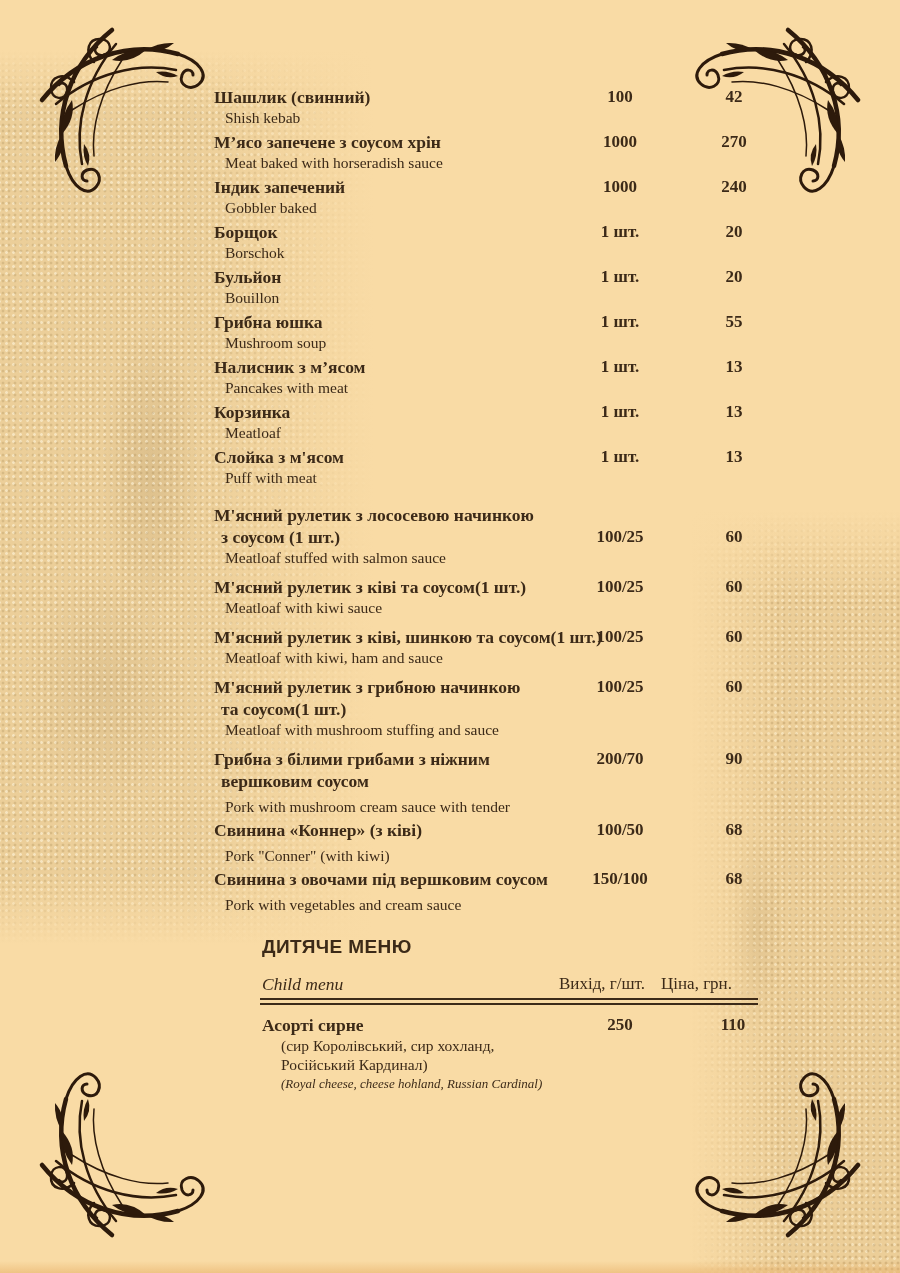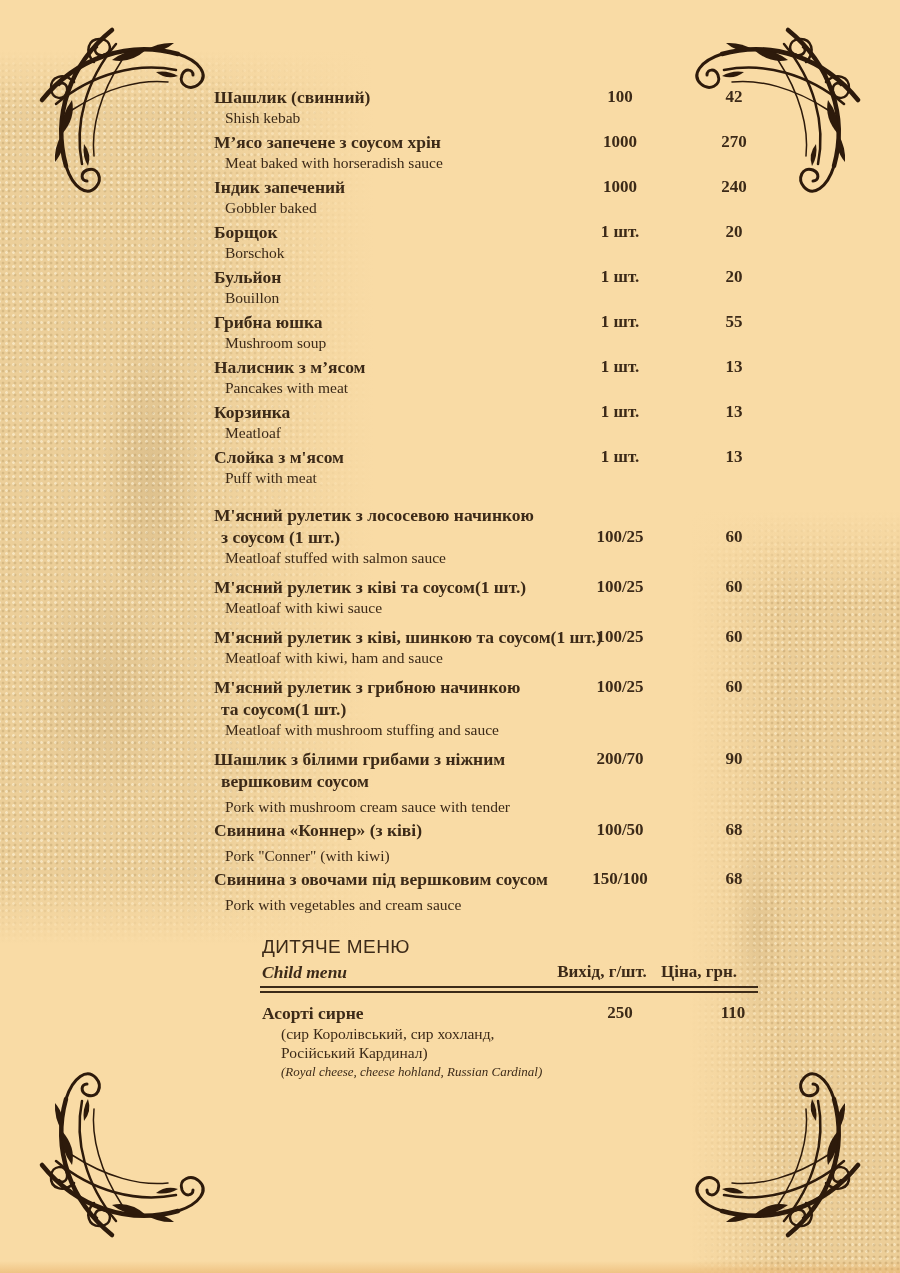--- a/index.html
+++ b/index.html
@@ -66,22 +66,22 @@
   .portion{position:absolute;left:351px;top:0;width:110px;text-align:center;font-size:17px;padding-left:0;}
   .price{position:absolute;left:475px;top:0;width:90px;text-align:center;font-size:17px;padding-left:0;}
   .en{font-size:15.5px;line-height:20px;padding-left:11px;font-weight:normal;}
   .group1 .item{margin-bottom:3px;}
   .group2{margin-top:16px;}
   .group2 .item{margin-bottom:8px;}
   .group3 .item{margin-bottom:2px;}
   .group3 .en{margin-top:5px;}
   
   #child{margin-left:48px;margin-top:20px;width:512px;}
-  #child-title{font-family:"Liberation Sans",sans-serif;font-weight:normal;font-size:19px;line-height:24px;letter-spacing:.4px;}
-  .child-head{position:relative;font-weight:bold;font-size:17px;line-height:22px;margin-top:2px;}
+  #child-title{font-family:"Liberation Sans",sans-serif;font-weight:bold;font-size:19px;line-height:24px;letter-spacing:.4px;}
+  .child-head{position:relative;font-weight:normal;font-size:17px;line-height:22px;margin-top:14px;}
   .subtitle{font-style:italic;font-size:17.5px;}
   .col-portion{position:absolute;left:275px;top:0;width:130px;text-align:center;}
   .col-price{position:absolute;left:399px;top:0;width:110px;text-align:left;}
   .rule{margin-left:-2px;width:498px;height:3px;border-top:2px solid var(--ink);border-bottom:2px solid var(--ink);margin-top:2px;}
   #child-items{margin-top:9px;}
   #child-items .portion{left:303px;width:110px;}
   #child-items .price{left:426px;width:90px;}
   #child-items .en{padding-left:10px;margin-top:2px;}
   .desc{font-size:15.5px;line-height:19px;padding-left:19px;font-weight:normal;}
   .desc-en{font-size:13px;line-height:19px;padding-left:19px;font-style:italic;font-weight:normal;}
@@ -184,21 +184,21 @@
           <div class="en">Meatloaf with kiwi, ham and sauce</div>
         </div>
         <div class="item">
           <div class="line"><span class="nm">М'ясний рулетик з грибною начинкою</span><span class="portion">100/25</span><span class="price">60</span></div>
           <div class="line cont"><span class="nm">та соусом(1 шт.)</span></div>
           <div class="en">Meatloaf with mushroom stuffing and sauce</div>
         </div>
       </div>
       <div class="group group3">
         <div class="item">
-          <div class="line"><span class="nm">Шашлик з білими грибами з ніжним</span><span class="portion">200/70</span><span class="price">90</span></div>
+          <div class="line"><span class="nm">Грибна з білими грибами з ніжним</span><span class="portion">200/70</span><span class="price">90</span></div>
           <div class="line cont"><span class="nm">вершковим соусом</span></div>
           <div class="en">Pork with mushroom cream sauce with tender</div>
         </div>
         <div class="item">
           <div class="line"><span class="nm">Свинина «Коннер» (з ківі)</span><span class="portion">100/50</span><span class="price">68</span></div>
           <div class="en">Pork "Conner" (with kiwi)</div>
         </div>
         <div class="item">
           <div class="line"><span class="nm">Свинина з овочами під вершковим соусом</span><span class="portion">150/100</span><span class="price">68</span></div>
           <div class="en">Pork with vegetables and cream sauce</div>

